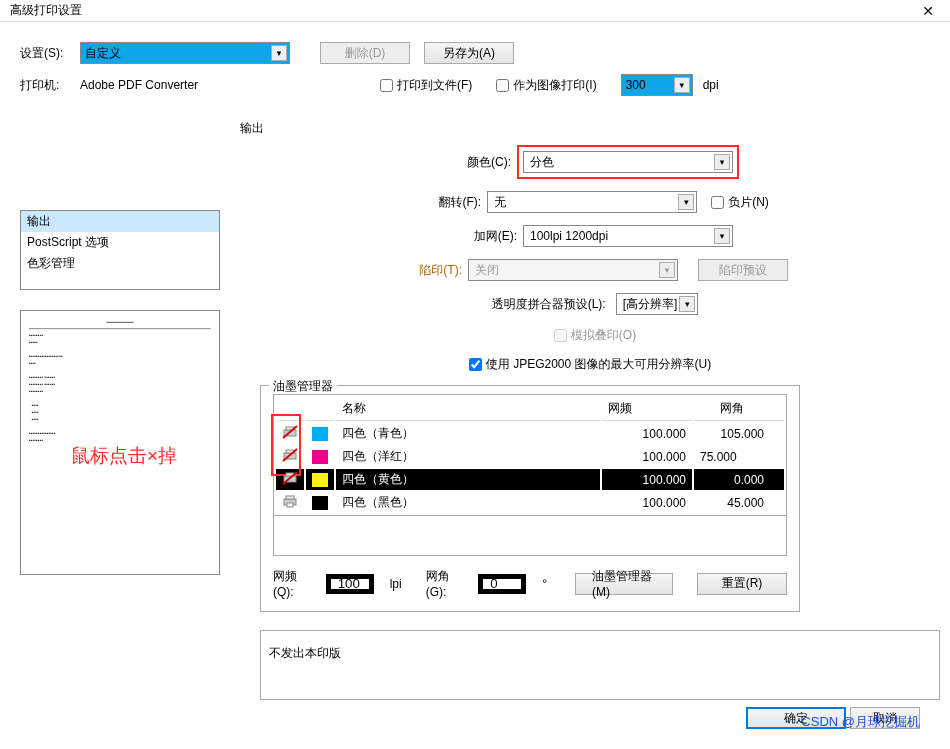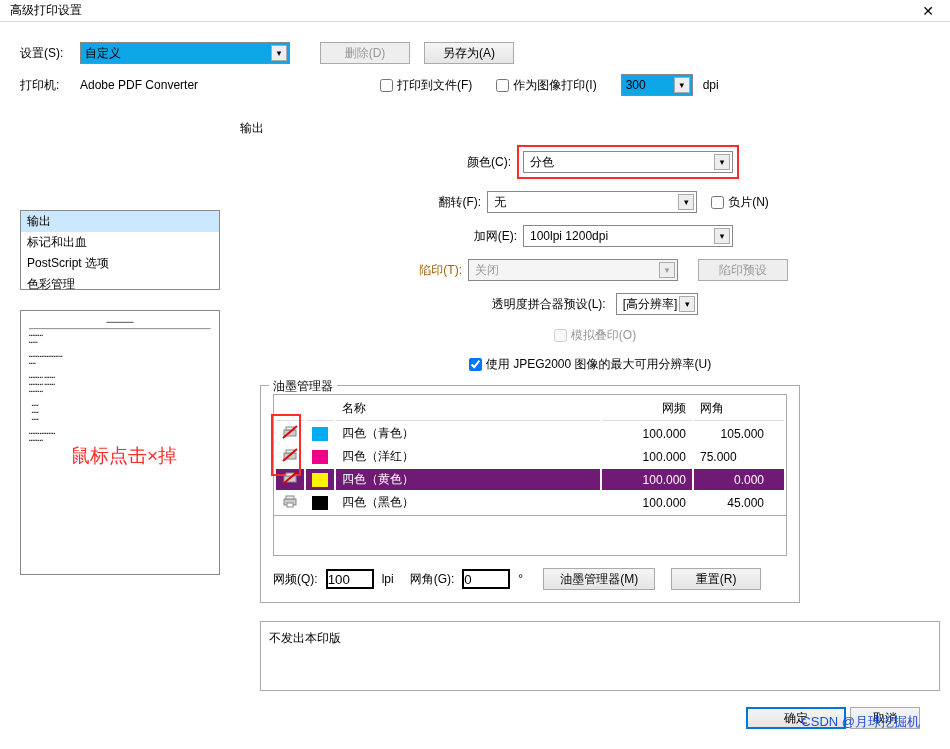--- a/index.html
+++ b/index.html
@@ -30,30 +30,30 @@
 .form-row .flabel { width: 60px; text-align: right; margin-right: 6px; }
 .select { height: 22px; border: 1px solid #888; background: #fff; display: inline-flex; align-items: center; padding: 0 20px 0 6px; position: relative; min-width: 180px; }
 .select .arrow { position: absolute; right: 2px; top: 2px; width: 16px; height: 16px; display: flex; align-items: center; justify-content: center; background: #eee; border: 1px solid #aaa; font-size: 9px; }
 .select.disabled { color: #999; background: #f5f5f5; }
 .hl-red { border: 2px solid #ff2a2a; padding: 4px; display: inline-flex; align-items: center; }
 .ink-box { border: 1px solid #aaa; margin-left: 20px; padding: 8px 12px 12px; width: 540px; position: relative; }
 .ink-box .legend { position: absolute; top: -8px; left: 8px; background: #fff; padding: 0 4px; }
 .ink-table { border: 1px solid #aaa; width: 100%; background: #fff; }
 .ink-table th { text-align: left; padding: 3px 6px; font-weight: normal; border-bottom: 1px solid #ddd; }
 .ink-table td { padding: 2px 6px; }
-.ink-table tr.sel td { background: #701a75; color: #fff; }
+.ink-table tr.sel td { background: #000000; color: #fff; }
 .swatch { width: 16px; height: 14px; display: inline-block; vertical-align: middle; }
 .icon-cell { width: 24px; text-align: center; }
 .prn-icon { display: inline-block; width: 16px; height: 14px; position: relative; }
 .prn-icon svg { width: 16px; height: 14px; }
 .red-box { border: 2px solid #ff2a2a; position: absolute; }
-.bottom-box { border: 1px solid #aaa; margin-left: 20px; margin-top: 18px; padding: 8px 8px; height: 70px; width: 680px; }
+.bottom-box { border: 1px solid #aaa; margin-left: 20px; margin-top: 18px; padding: 14px 8px; height: 70px; width: 680px; }
 .footer { position: absolute; bottom: 20px; right: 30px; display: flex; gap: 4px; align-items: center; }
 .watermark { position: absolute; bottom: 18px; right: 30px; color: #1d4ed8; font-size: 13px; pointer-events: none; }
-input[type=text].num { width: 48px; height: 20px; border: 2px solid #000000; padding: 0 0; }
+input[type=text].num { width: 48px; height: 20px; border: 5px solid #000000; padding: 0 7px; }
 </style>
 </head>
 <body>
 
 <div class="titlebar">
   <span>高级打印设置</span>
   <div class="close">✕</div>
 </div>
 
 <div class="content">
@@ -87,21 +87,20 @@
       <span>300</span>
       <span class="arrow">▾</span>
     </div>
     <span style="margin-left:10px">dpi</span>
   </div>
 </div>
 
 <div class="left-panel">
   <div class="listbox">
     <div class="sel">输出</div>
-    <div>标记和出血</div>
     <div>PostScript 选项</div>
     <div>色彩管理</div>
   </div>
   <div class="preview">
     <div class="pg">
       <div style="text-align:center">━━━━━━━━━</div>
       <hr>
       ▪▪▪▪▪▪▪▪<br>▪▪▪▪▪<br><br>▪▪▪▪▪▪▪▪▪▪▪▪▪▪▪▪▪▪▪<br>▪▪▪▪<br><br>
       ▪▪▪▪▪▪▪▪ ▪▪▪▪▪▪<br>▪▪▪▪▪▪▪▪ ▪▪▪▪▪▪<br>▪▪▪▪▪▪▪▪<br><br>
       &nbsp;&nbsp;▪▪▪▪<br>&nbsp;&nbsp;▪▪▪▪<br>&nbsp;&nbsp;▪▪▪▪<br><br>
@@ -179,22 +178,22 @@
     <span class="legend">油墨管理器</span>
 
     <div style="position:relative">
       <div class="red-box" style="left:-2px; top:20px; width:30px; height:62px"></div>
       <table class="ink-table">
         <thead>
           <tr>
             <th class="icon-cell"></th>
               <th style="width:22px"></th>
             <th>名称</th>
-            <th style="width:90px;text-align:right">网频</th>
-            <th style="width:90px;text-align:left;padding-right:20px">网角</th>
+            <th style="width:90px;">网频</th>
+            <th style="width:90px;text-align:center;padding-right:20px">网角</th>
           </tr>
         </thead>
         <tbody id="ink-body">
             <tr>
               <td class="icon-cell"><span class="prn-icon"><svg viewBox="0 0 16 14">
                     <rect x="2" y="5" width="12" height="6" fill="#ccc" stroke="#888"></rect>
                     <rect x="4" y="2" width="8" height="3" fill="#eee" stroke="#888"></rect>
                     <line x1="1" y1="13" x2="15" y2="1" stroke="#d00" stroke-width="2"></line>
                   </svg></span></td>
               <td><span class="swatch" style="background:#00aeef"></span></td>
@@ -233,21 +232,21 @@
               <td><span class="swatch" style="background:#000000"></span></td>
               <td>四色（黑色）</td>
               <td style="text-align:right">100.000</td>
               <td style="text-align:right;padding-right:20px">45.000</td>
             </tr>
           </tbody>
       </table>
       <div style="height:40px;border:1px solid #aaa;border-top:none"></div>
     </div>
 
-    <div style="display:flex;align-items:center;margin-top:12px;gap:8px">
+    <div style="display:flex;align-items:center;margin-top:12px;gap:16px">
       <span>网频(Q):</span>
       <input type="text" class="num" value="100" style="">
       <span>lpi</span>
       <span style="margin-left:8px">网角(G):</span>
       <input type="text" class="num" value="0" style="">
       <span>°</span>
       <div class="btn" style="margin-left:12px">油墨管理器(M)</div>
       <div class="btn" style="margin-left:8px">重置(R)</div>
     </div>
   </div>

